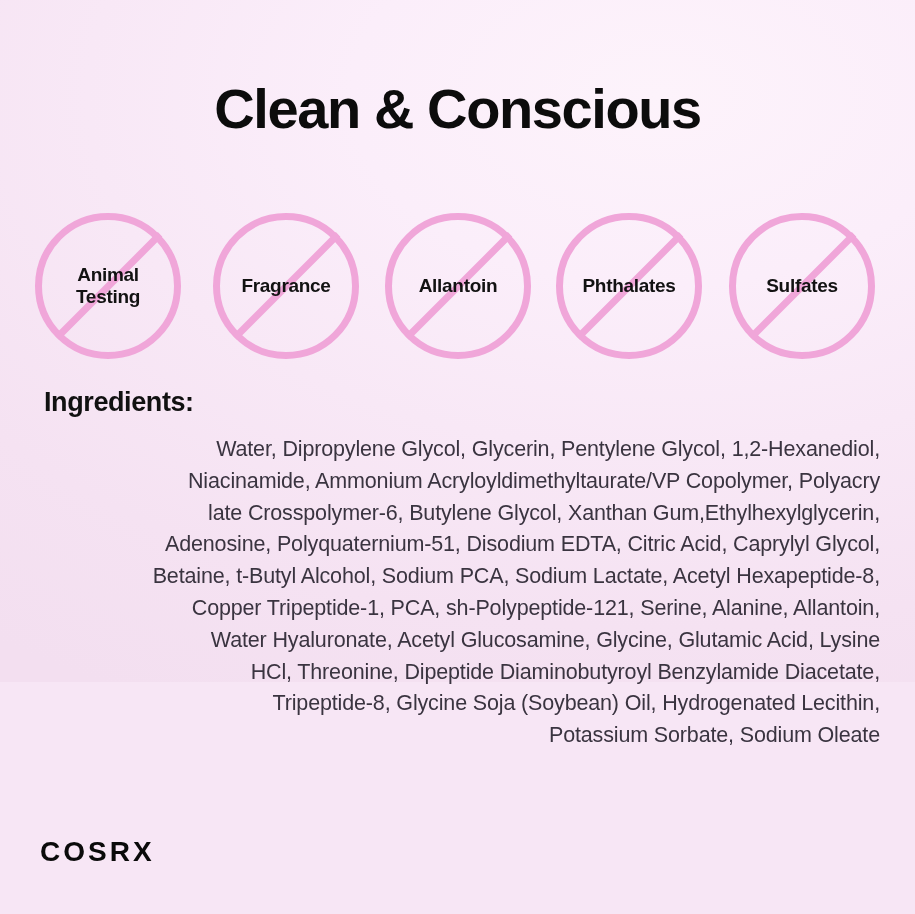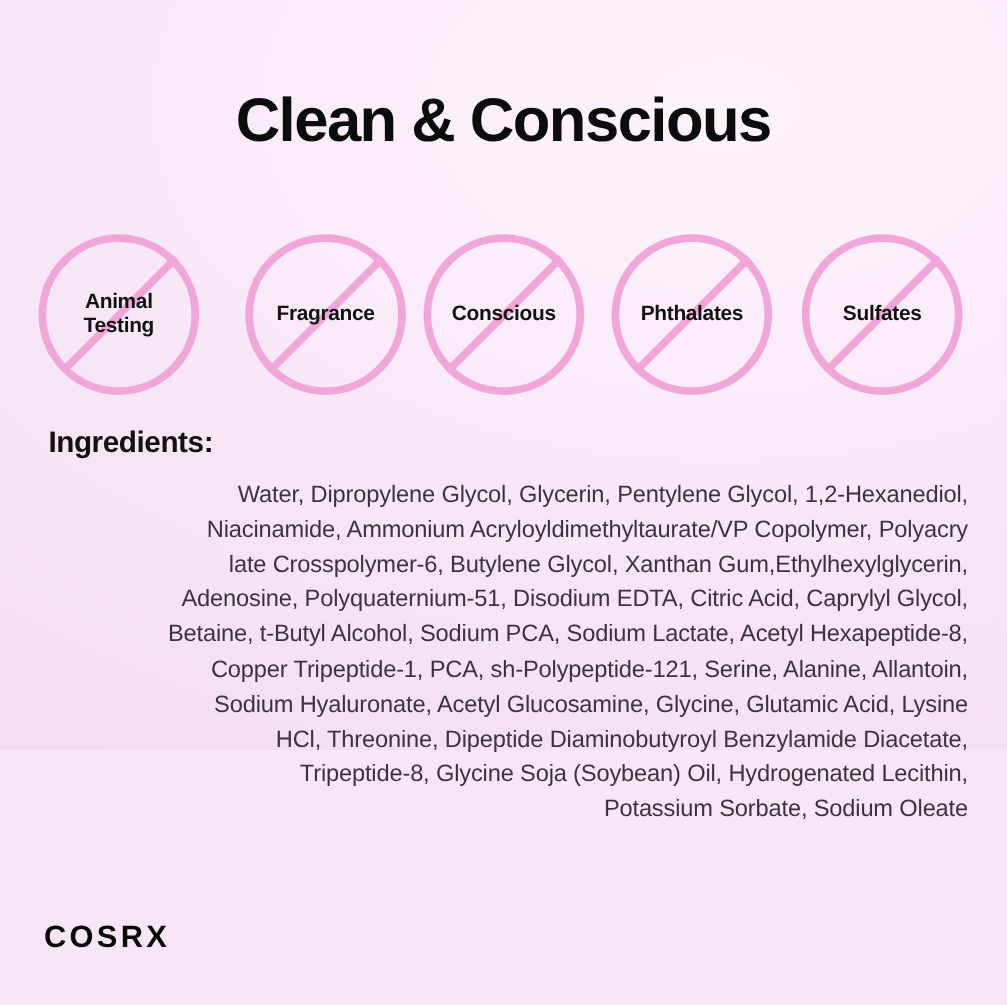--- a/index.html
+++ b/index.html
@@ -134,30 +134,30 @@
 
   <div id="badges">
 
     <div class="badge" style="left:35px;">
       <div class="badge-ring"></div>
       <div class="badge-slash"></div>
       <div class="badge-label">Animal
 Testing</div>
     </div>
 
-    <div class="badge" style="left:223px;">
+    <div class="badge" style="left:213px;">
       <div class="badge-ring"></div>
       <div class="badge-slash"></div>
       <div class="badge-label">Fragrance</div>
     </div>
 
     <div class="badge" style="left:385px;">
       <div class="badge-ring"></div>
       <div class="badge-slash"></div>
-      <div class="badge-label">Conscious</div>
+      <div class="badge-label">Allantoin</div>
     </div>
 
     <div class="badge" style="left:729px;">
       <div class="badge-ring"></div>
       <div class="badge-slash"></div>
       <div class="badge-label">Sulfates</div>
     </div>
 
     <div class="badge" style="left:556px;">
       <div class="badge-ring"></div>
@@ -169,21 +169,21 @@
 
   <div id="ing-heading">Ingredients:</div>
 
   <div id="ing-body">
     <div class="ing-line">Water, Dipropylene Glycol, Glycerin, Pentylene Glycol, 1,2-Hexanediol,</div>
     <div class="ing-line">Niacinamide, Ammonium Acryloyldimethyltaurate/VP Copolymer, Polyacry</div>
     <div class="ing-line">late Crosspolymer-6, Butylene Glycol, Xanthan Gum,Ethylhexylglycerin,</div>
     <div class="ing-line">Adenosine, Polyquaternium-51, Disodium EDTA, Citric Acid, Caprylyl Glycol,</div>
     <div class="ing-line">Betaine, t-Butyl Alcohol, Sodium PCA, Sodium Lactate, Acetyl Hexapeptide-8,</div>
     <div class="ing-line">Copper Tripeptide-1, PCA, sh-Polypeptide-121, Serine, Alanine, Allantoin,</div>
-    <div class="ing-line">Sodium Hyaluronate, Acetyl Glucosamine, Glycine, Glutamic Acid, Lysine</div>
+    <div class="ing-line">Water Hyaluronate, Acetyl Glucosamine, Glycine, Glutamic Acid, Lysine</div>
     <div class="ing-line">HCl, Threonine, Dipeptide Diaminobutyroyl Benzylamide Diacetate,</div>
     <div class="ing-line">Tripeptide-8, Glycine Soja (Soybean) Oil, Hydrogenated Lecithin,</div>
     <div class="ing-line">Potassium Sorbate, Sodium Oleate</div>
   </div>
 
   <div id="logo">COSRX</div>
 
 </div>
 
 </body></html>

